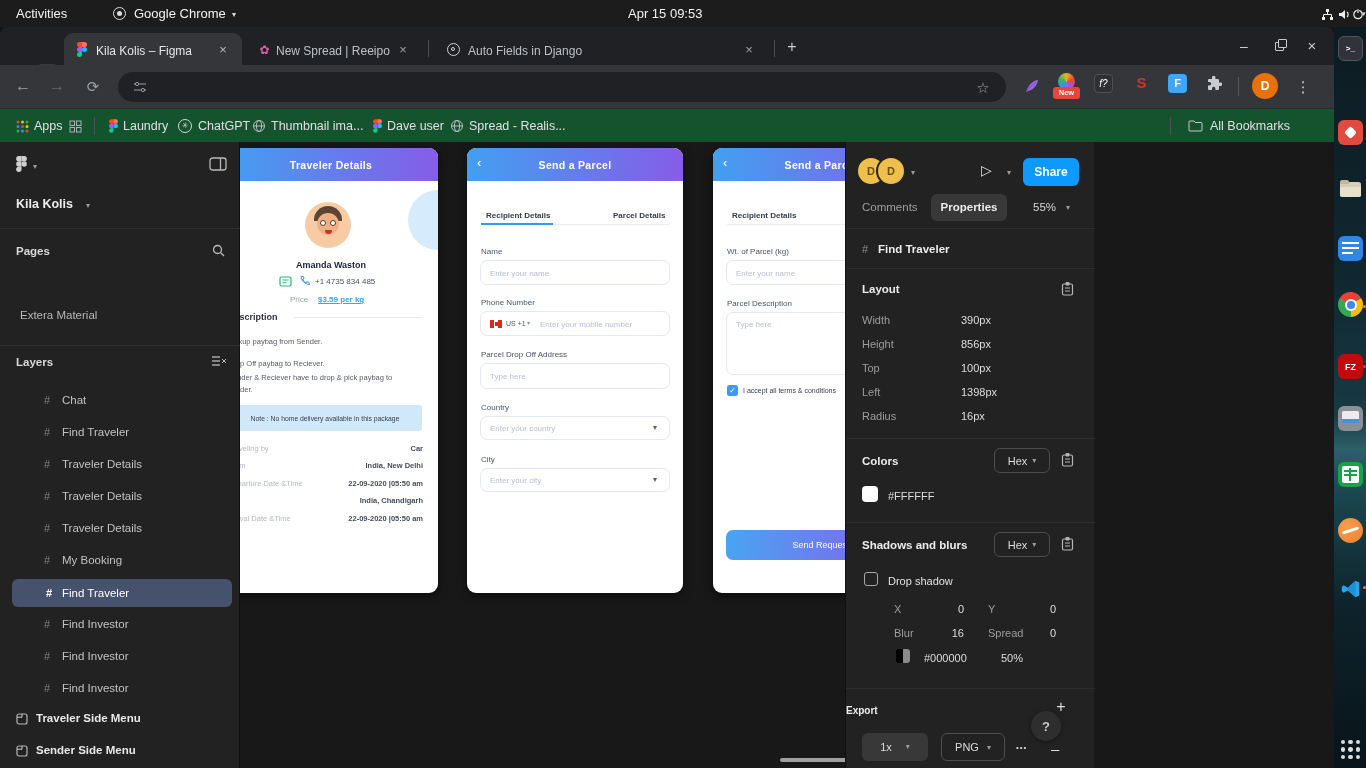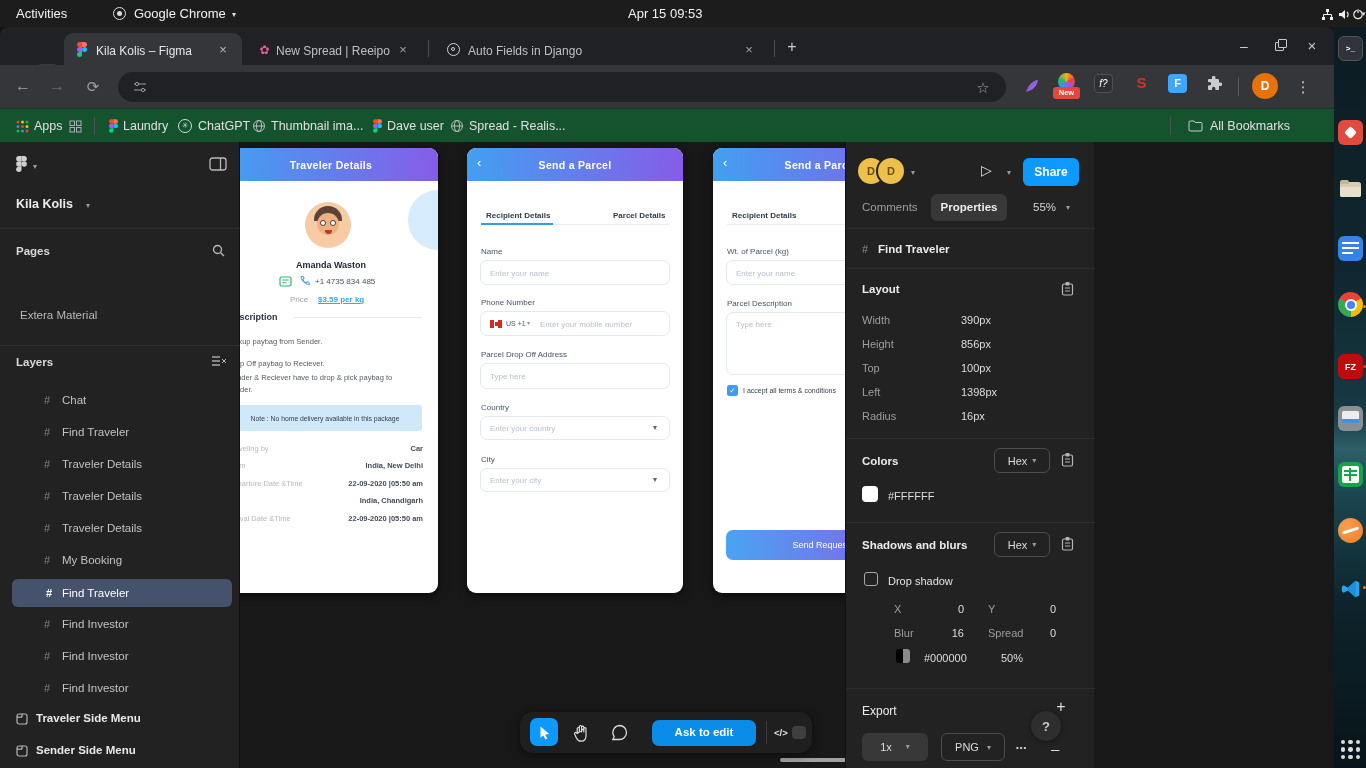--- a/index.html
+++ b/index.html
@@ -460,43 +460,20 @@
         <span class="ic" style="left:79px;top:17px;width:28px;height:28px;border-radius:50%;background:#fff;border:2px solid #27b06a;color:#27b06a;font-size:13px;font-weight:bold">✓</span>
         <span class="tx" style="left:42px;top:64px;font-size:8px;color:#3c4450">Request sent suc</span>
         <div class="gbtn" style="left:62px;top:88px;width:80px;height:25px">
           <span>Ok</span>
         </div>
       </div>
 
       <span class="r" style="left:837px;top:195px;width:5px;height:78px;background:#8a8a8a;border-radius:3px"></span>
       <span class="r" style="left:540px;top:616px;width:155px;height:4px;background:#b9b9b9;border-radius:2px;opacity:.85"></span>
 
-      <div class="r" style="left:280px;top:570px;width:292px;height:41px;background:#1f1f1f;border-radius:13px;box-shadow:0 2px 8px rgba(0,0,0,.5)">
-        <span class="ic" style="left:10px;top:6px;width:28px;height:28px;background:#0d99ff;border-radius:7px">
-          <svg width="14" height="15" viewBox="0 0 16 17">
-              <path d="M4 1.5l10 8.6-4.6.8 2.4 4.6-2.2 1.1-2.4-4.7L4 14.6z" fill="#fff"></path>
-            </svg>
-        </span>
-        <span class="ic" style="left:50px;top:9px;width:23px;height:23px">
-          <svg width="17" height="18" viewBox="0 0 17 18">
-              <path d="M4.2 9.5V4.6a1.1 1.1 0 012.2 0V8m0-4.6V2.6a1.1 1.1 0 012.2 0V8m0-4.8a1.1 1.1 0 012.2 0V8m0-3.2a1.1 1.1 0 012.2 0v7c0 3.4-2 5.4-4.8 5.4-2.4 0-3.7-1-4.8-3.3L1.6 10c-.5-1 .8-2 1.7-1.2l.9.7z" stroke="#ddd" fill="none" stroke-width="1.2" stroke-linecap="round" stroke-linejoin="round"></path>
-            </svg>
-        </span>
-        <span class="ic" style="left:88px;top:9px;width:23px;height:23px">
-          <svg width="17" height="17" viewBox="0 0 17 17">
-              <path d="M8.5 1.5a7 7 0 017 7 7 7 0 01-7 7H1.8l1.4-3A7 7 0 018.5 1.5z" stroke="#ddd" fill="none" stroke-width="1.3"></path>
-            </svg>
-        </span>
-        <div class="ic" style="left:132px;top:8px;width:104px;height:26px;background:#0c8ce9;border-radius:7px;color:#fff;font-size:11.5px;font-weight:bold">
-          <span>Ask to edit</span>
-        </div>
-        <span class="r" style="left:246px;top:9px;width:1px;height:23px;background:#3c3c3c"></span>
-        <span class="tx" style="left:254px;top:16px;font-size:9.5px;color:#e0e0e0;font-weight:bold">&lt;/&gt;</span>
-        <span class="r" style="left:272px;top:14px;width:14px;height:13px;background:#3f3f3f;border-radius:4px"></span>
-      </div>
     </div>
 
     <div class="fpanel">
       <span class="ic" style="left:12px;top:16px;width:26px;height:26px;border-radius:50%;background:#edc04b;color:#6b4e00;font-size:11px;font-weight:bold;box-shadow:0 0 0 2px #222">D</span>
       <span class="ic" style="left:32px;top:16px;width:26px;height:26px;border-radius:50%;background:#edc04b;color:#6b4e00;font-size:11px;font-weight:bold;box-shadow:0 0 0 2px #222">D</span>
       <span class="tx chev" style="left:65px;top:26px">▾</span>
       <span class="tx" style="left:135px;top:20px;font-size:14px;color:#ddd">▷</span>
       <span class="tx chev" style="left:161px;top:26px">▾</span>
       <div class="ic" style="left:177px;top:16px;width:56px;height:28px;background:#0d99ff;border-radius:6px;color:#fff;font-size:12px;font-weight:bold">
         <span>Share</span>
@@ -573,21 +550,21 @@
       <span class="pvalue" style="left:192px;top:461px;width:18px;text-align:right">0</span>
       <span class="plabel" style="left:48px;top:485px">Blur</span>
       <span class="pvalue" style="left:100px;top:485px;width:18px;text-align:right">16</span>
       <span class="plabel" style="left:142px;top:485px">Spread</span>
       <span class="pvalue" style="left:192px;top:485px;width:18px;text-align:right">0</span>
       <span class="r" style="left:50px;top:507px;width:14px;height:14px;border-radius:3px;background:linear-gradient(90deg,#000 50%,#8a8a8a 50%)"></span>
       <span class="pvalue" style="left:78px;top:510px">#000000</span>
       <span class="pvalue" style="left:155px;top:510px">50%</span>
       <span class="hr" style="left:0;top:546px;width:249px"></span>
 
-      <span class="tx" style="left:16px;top:563px;font-size:12px;font-weight:normal;color:#ececec">Export</span>
+      <span class="tx" style="left:0;top:563px;font-size:10px;font-weight:bold;color:#ececec">Export</span>
       <span class="ic" style="left:206px;top:556px;width:18px;height:18px;color:#ddd;font-size:16px">+</span>
       <div class="ic" style="left:16px;top:591px;width:66px;height:28px;background:#383838;border-radius:6px;color:#dcdcdc;font-size:11px;gap:14px">
         <span>1x</span>
           <span class="chev">▾</span>
       </div>
       <div class="pill" style="left:95px;top:591px;width:64px;height:28px;gap:8px">
         <span>PNG</span>
           <span class="chev">▾</span>
       </div>
       <span class="tx" style="left:170px;top:601px;font-size:8px;color:#ddd;letter-spacing:1px">•••</span>

